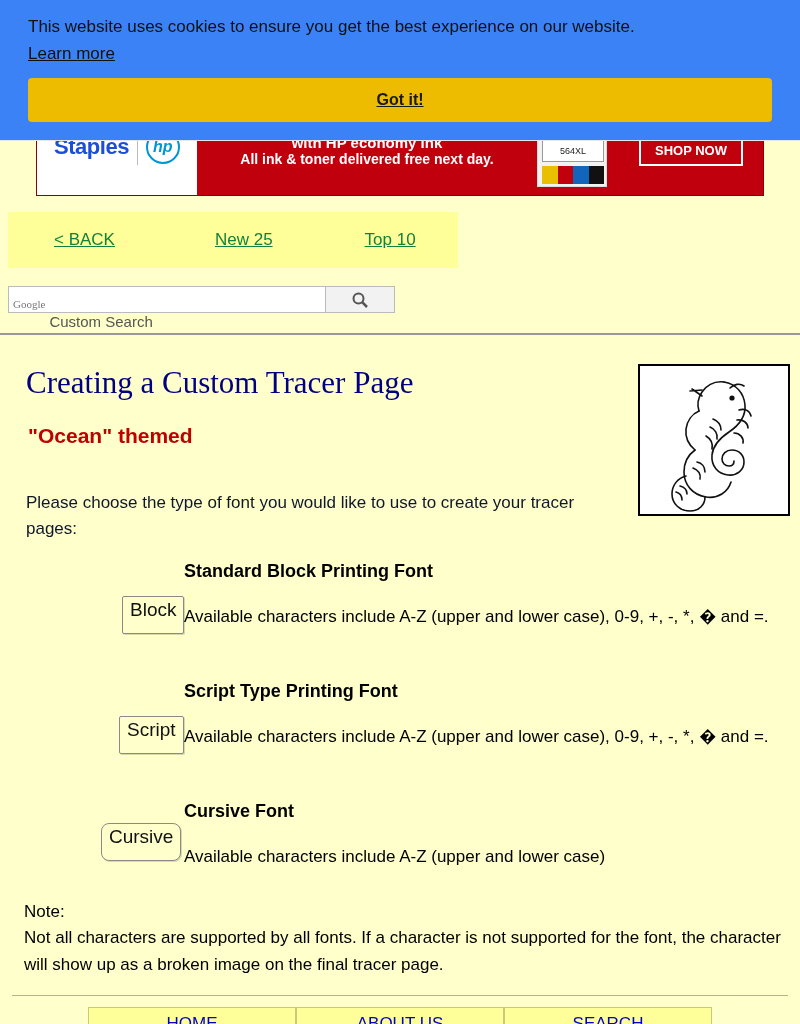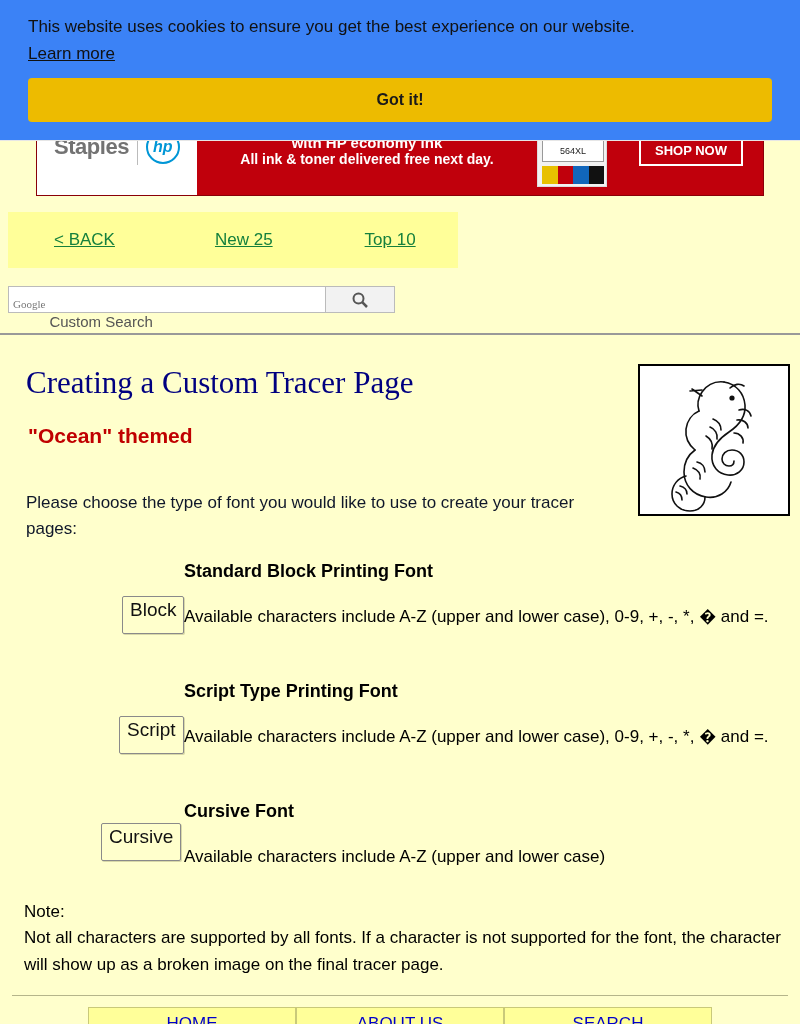--- a/index.html
+++ b/index.html
@@ -41,20 +41,21 @@
     margin: 0 auto;
     background: #edbb00;
     color: #1a1a1a;
     border: none;
     border-radius: 4px;
     font-size: 16px;
     font-weight: bold;
     padding: 13px 0;
     cursor: pointer;
     font-family: "Liberation Sans", sans-serif;
+    text-decoration: underline;
   }
 
   
   #ad-wrap {
     position: absolute;
     top: 90px; left: 0;
     width: 800px; height: 110px;
     background: #ffffcc;
     display: flex;
     justify-content: center;
@@ -69,21 +70,21 @@
   }
   #ad-left {
     position: absolute;
     left: 0; top: 0;
     width: 160px; height: 100%;
     background: #ffffff;
     display: flex; align-items: center; justify-content: center;
     gap: 8px;
   }
   #staples-logo {
-    color: #737373;
+    color: #1d4ed8;
     font-size: 22px;
     font-weight: bold;
     letter-spacing: -0.5px;
   }
   #ad-divider { width: 1px; height: 36px; background: #bbb; }
   #hp-logo {
     width: 34px; height: 34px; border-radius: 50%;
     border: 2px solid #0096d6;
     color: #0096d6;
     font-style: italic; font-weight: bold;
@@ -399,21 +400,21 @@
     <p class="font-desc" style="top:252px;">Available characters include A-Z (upper and lower case), 0-9, +, -, *, � and =.</p>
   </div>
 
   <div class="font-row">
     <button class="font-chip" style="top:381px; left:119px;">Script</button>
     <h3 class="font-heading" style="top:346px;">Script Type Printing Font</h3>
     <p class="font-desc" style="top:372px;">Available characters include A-Z (upper and lower case), 0-9, +, -, *, � and =.</p>
   </div>
 
   <div class="font-row">
-    <button class="font-chip" style="top:488px; left:101px;">Cursive</button>
+    <button class="font-chip" style="top:488px; left:101px;border-radius:8px;">Cursive</button>
     <h3 class="font-heading" style="top:466px;">Cursive Font</h3>
     <p class="font-desc" style="top:492px;">Available characters include A-Z (upper and lower case)</p>
   </div>
 
   <div id="note-block">
     <div>Note:</div>
     <div>Not all characters are supported by all fonts.  If a character is not supported for the font, the character will show up as a broken image on the final tracer page.</div>
   </div>
 
   <div id="divider-bottom"></div>

